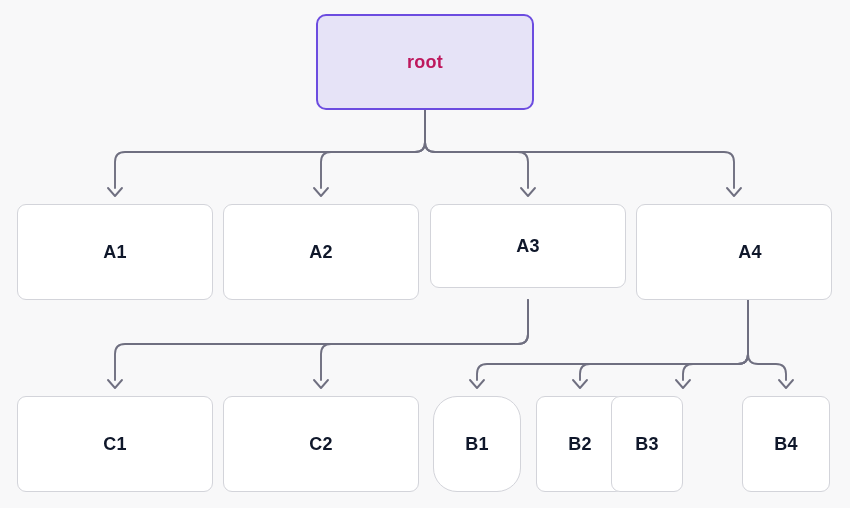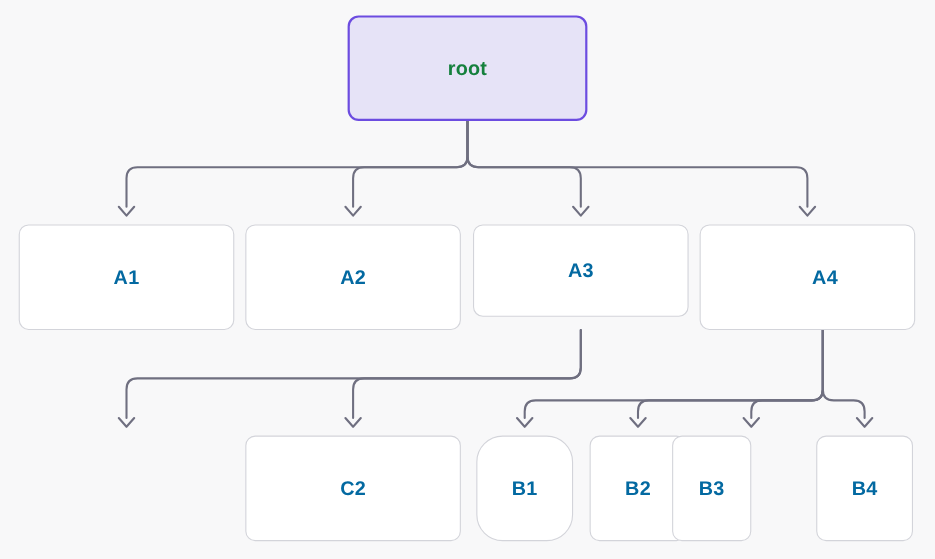--- a/index.html
+++ b/index.html
@@ -30,32 +30,32 @@
   }
   .node {
     position: absolute;
     box-sizing: border-box;
     display: flex;
     align-items: center;
     justify-content: center;
     background: #ffffff;
     border: 1.6px solid #d3d4da;
     border-radius: 9px;
-    color: #0369a1;
+    color: #0f172a;
     font-size: 18px;
     font-weight: bold;
     letter-spacing: 0.2px;
     line-height: 1;
     user-select: none;
   }
   .node.root-node {
     background: #e6e3f7;
     border: 2.4px solid #6c4ce0;
     border-radius: 10px;
-    color: #15803d;
+    color: #be185d;
   }
   .node-label {
     pointer-events: none;
   }
 </style>
 </head>
 <body>
 
 <div id="canvas">
 
@@ -107,20 +107,23 @@
   </div>
 
   <div class="node" style="left:430px; top:204px; width:196px; height:84px;">
     <span class="node-label">A3</span>
   </div>
 
   <div class="node" style="left:636px; top:204px; width:196px; height:96px;padding-left:32px;">
     <span class="node-label">A4</span>
   </div>
 
+  <div class="node" style="left:17px; top:396px; width:196px; height:96px;">
+    <span class="node-label">C1</span>
+  </div>
 
   <div class="node" style="left:223px; top:396px; width:196px; height:96px;">
     <span class="node-label">C2</span>
   </div>
 
   <div class="node" style="left:433px; top:396px; width:88px; height:96px;border-radius:24px;">
     <span class="node-label">B1</span>
   </div>
 
   <div class="node" style="left:536px; top:396px; width:88px; height:96px;">

